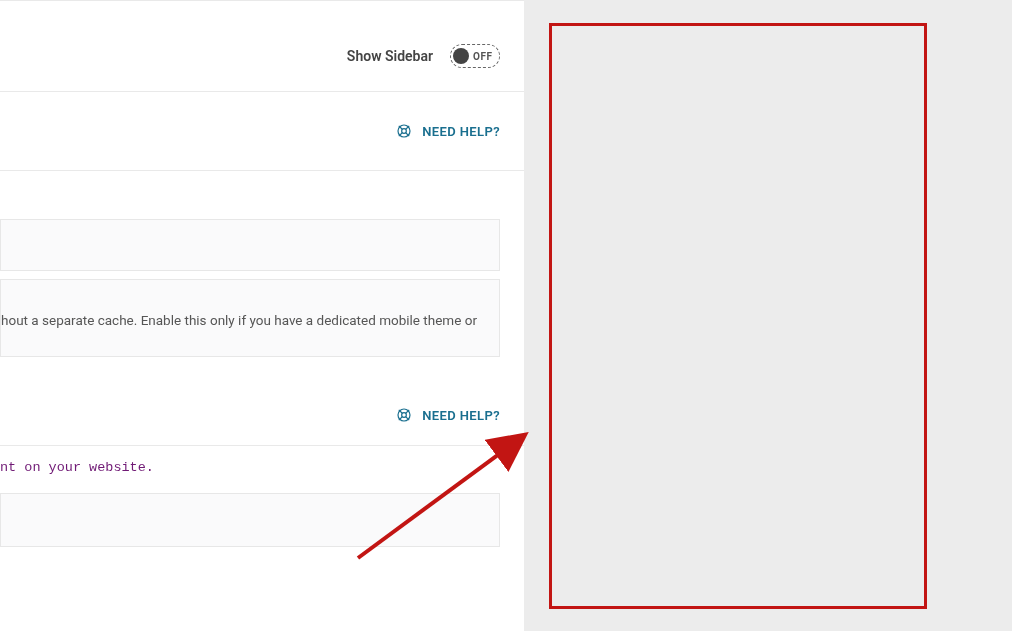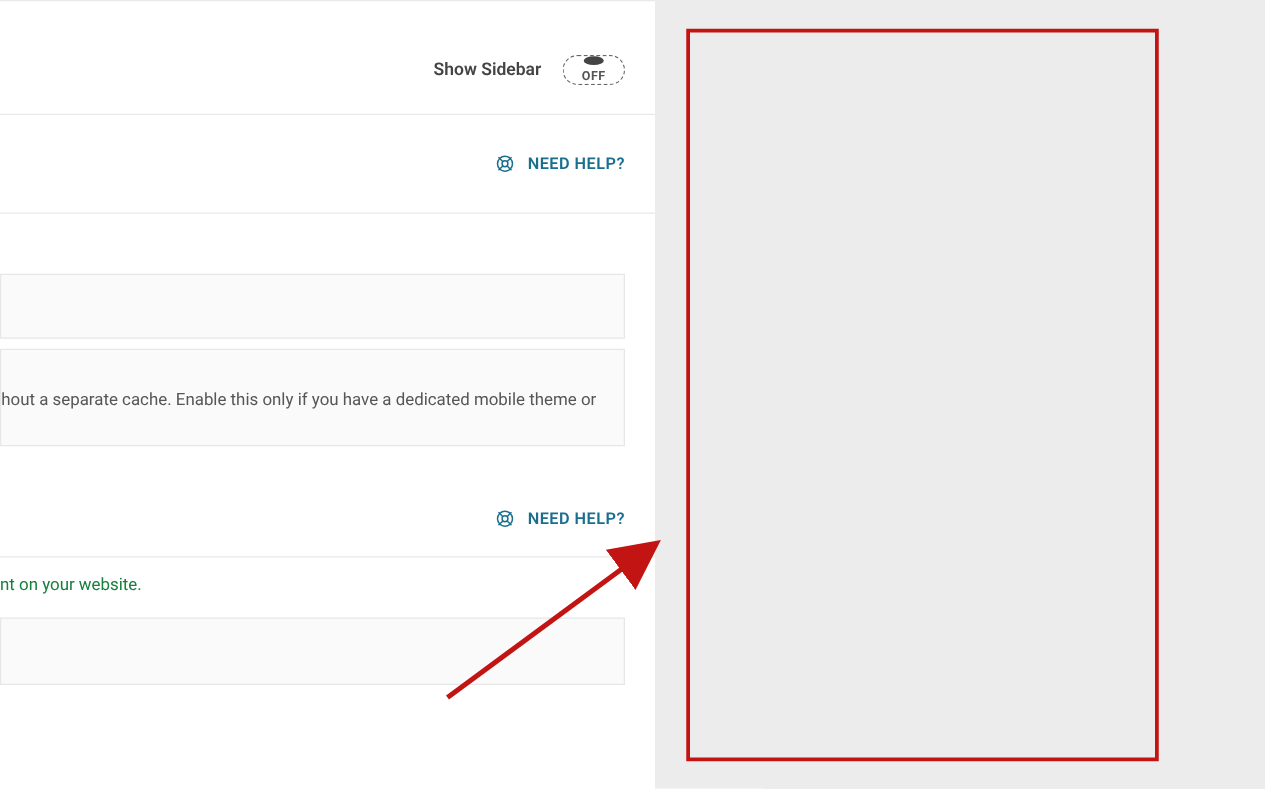--- a/index.html
+++ b/index.html
@@ -2,38 +2,38 @@
 <html><head>
   <meta charset="utf-8">
   <style>
     * { margin:0; padding:0; box-sizing:border-box; }
     body { width:1012px; height:631px; font-family:-apple-system,BlinkMacSystemFont,"Segoe UI",Roboto,Arial,sans-serif; background:#fff; overflow:hidden; position:relative; }
     .main { width:524px; height:631px; background:#fff; position:relative; border-top:1px solid #e9e9e9; }
 
     .section-sidebar { display:flex; align-items:center; justify-content:flex-end; gap:17px; padding:0 24px 24px 0; height:90px; padding-top:44px; }
     .section-sidebar .label { font-size:14px; font-weight:600; color:#444; }
 
-    .toggle { width:50px; height:24px; border:1px dashed #666; border-radius:14px; display:flex; align-items:center; padding:0 2px; gap:4px; cursor:pointer;flex-direction:column; }
+    .toggle { width:50px; height:24px; border:1px dashed #666; border-radius:14px; display:flex; align-items:center; padding:0 2px; gap:4px; cursor:pointer; }
     .toggle .knob { width:16px; height:16px; background:#444; border-radius:50%; }
     .toggle .state { font-size:10px; font-weight:700; color:#555; letter-spacing:.5px; }
 
     .divider { border:0; border-top:1px solid #e9e9e9; }
 
     .help-row { display:flex; align-items:center; justify-content:flex-end; gap:10px; padding:0 24px; height:78px; }
     .help-row .icon svg { width:16px; height:16px; display:block; }
     .help-row .text { font-size:13px; font-weight:600; color:#1a6f8f; letter-spacing:.4px; cursor:pointer; }
 
     .card { border:1px solid #e7e7e7; background:#fafafb; margin:0 24px 0 0; }
     .card.c1 { height:52px; margin-top:48px; margin-bottom:0; }
     .card .card-body { padding:16px 20px 22px 0; font-size:13.5px; color:#565656; line-height:1.5; }
     .card .card-body.partial { white-space:nowrap; overflow:hidden; }
     .card.c2 { margin-top:8px; }
     .card.c2 .card-body { padding-top:30px; padding-bottom:26px; }
 
-    .meta-text { font-size:13.5px; color:#15803d; padding:14px 8px 14px 0; }
+    .meta-text { font-size:13.5px; color:#701a75; padding:14px 8px 14px 0;font-family:Liberation Mono, monospace; }
 
     .input-card { border:1px solid #e7e7e7; background:#fafafb; margin:4px 24px 0 0; height:54px; }
 
     .sidebar-area { position:absolute; left:524px; top:0; width:488px; height:631px; background:#ececec; }
     .redbox { position:absolute; left:25px; top:23px; width:378px; height:586px; border:3px solid #c21513; background:#ececec; }
 
     .arrow-layer { position:absolute; inset:0; pointer-events:none; }
   </style>
 </head>
 <body>

